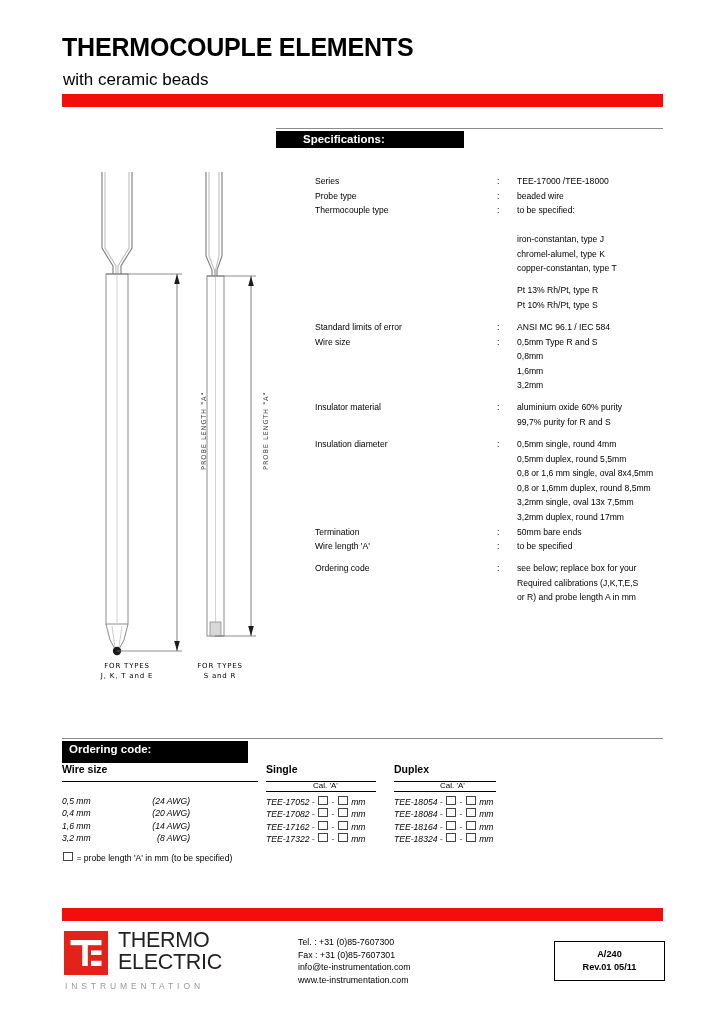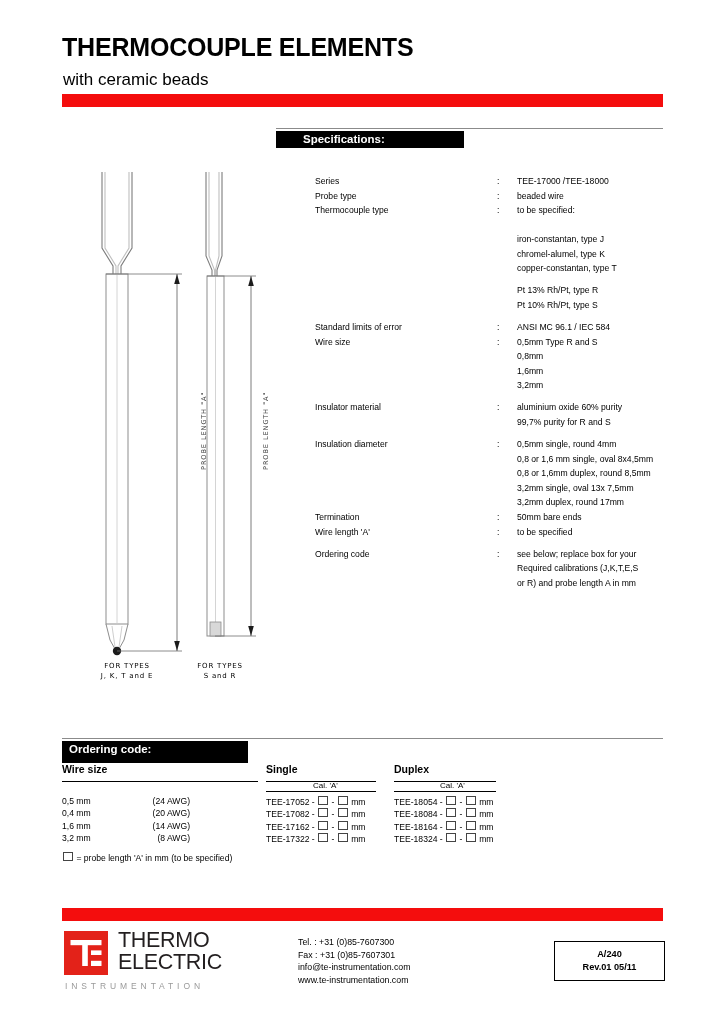--- a/index.html
+++ b/index.html
@@ -222,20 +222,21 @@
     height: 0.8px;
     background: #000;
   }
 
   .order-rows {
     position: absolute;
     left: 62px;
     top: 796px;
     width: 480px;
     font-size: 8.6px;
+    font-style: italic;
   }
   .order-row {
     position: relative;
     height: 12.4px;
   }
   .o-size { position: absolute; left: 0; top: 0; }
   .o-awg  { position: absolute; left: 62px; top: 0; width: 66px; text-align: right; }
   .o-single { position: absolute; left: 204px; top: 0; white-space: nowrap; }
   .o-duplex { position: absolute; left: 332px; top: 0; white-space: nowrap; }
 
@@ -410,20 +411,25 @@
       </div>
       <div class="spec-row halfgap">
         <div class="spec-label"></div>
         <div class="spec-colon"></div>
         <div class="spec-value">99,7% purity for R and S</div>
       </div>
       <div class="spec-row">
         <div class="spec-label">Insulation diameter</div>
         <div class="spec-colon">:</div>
         <div class="spec-value">0,5mm single, round 4mm</div>
+      </div>
+      <div class="spec-row">
+        <div class="spec-label"></div>
+        <div class="spec-colon"></div>
+        <div class="spec-value">0,5mm duplex, round 5,5mm</div>
       </div>
       <div class="spec-row">
         <div class="spec-label"></div>
         <div class="spec-colon"></div>
         <div class="spec-value">0,8 or 1,6 mm single, oval 8x4,5mm</div>
       </div>
       <div class="spec-row">
         <div class="spec-label"></div>
         <div class="spec-colon"></div>
         <div class="spec-value">0,8 or 1,6mm duplex, round 8,5mm</div>

